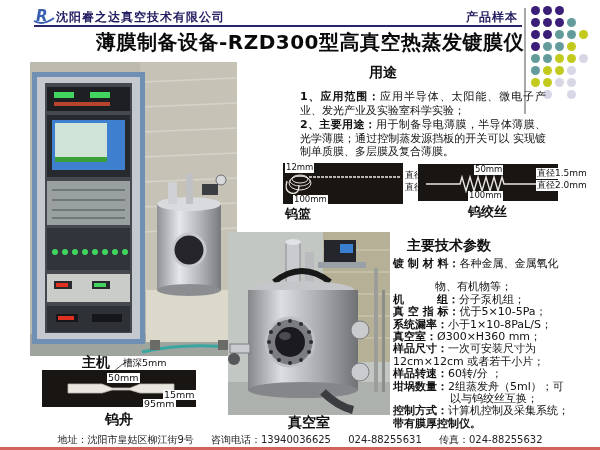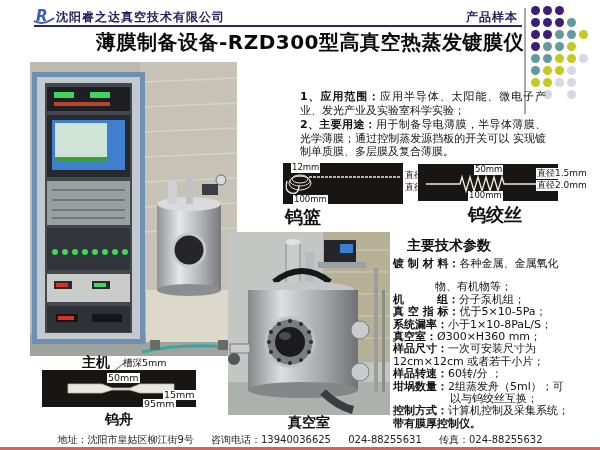--- a/index.html
+++ b/index.html
@@ -22,21 +22,21 @@
   .cap-chamber{position:absolute;left:228px;top:414px;width:162px;text-align:center;font-size:14px;font-weight:bold;}
   
   .usage-title{position:absolute;left:283px;top:64px;width:200px;text-align:center;font-size:14px;font-weight:bold;}
   .usage-text{position:absolute;left:284px;top:90px;width:262px;font-size:11px;line-height:13.6px;text-align:justify;}
   .usage-text p{margin:0 0 1px 16px;}
   .usage-text b{font-weight:bold;}
   
   .blackbox{position:absolute;background:#181512;}
   .wlabel{position:absolute;background:#fff;color:#111;font-size:8.5px;line-height:9.5px;padding:0 1px;white-space:nowrap;}
   .dlabel{position:absolute;color:#111;font-size:9px;line-height:11px;background:#fff;padding:0 1px;white-space:nowrap;}
-  .fig-cap{position:absolute;font-size:18px;font-weight:bold;}
+  .fig-cap{position:absolute;font-size:13px;font-weight:bold;}
   
   .specs-title{position:absolute;left:407px;top:237px;width:120px;text-align:left;font-size:14px;font-weight:bold;}
   .specs{position:absolute;left:393px;top:258px;width:178px;font-size:11px;line-height:12.4px;}
   .spec-line{white-space:nowrap;}
   .spec-line b{font-weight:bold;}
   .ind1{padding-left:42px;margin-top:11px;}
   .ind2{padding-left:57px;}
   
   .footer{position:absolute;left:0;top:433px;width:600px;text-align:center;font-size:10px;color:#222;}
   .footer span{margin:0 7px;white-space:nowrap;}
@@ -159,35 +159,36 @@
     <ellipse cx="159" cy="142" rx="32" ry="7" fill="#d8dadd"></ellipse>
     <ellipse cx="159" cy="228" rx="32" ry="6" fill="#8b8d90"></ellipse>
     <circle cx="159" cy="188" r="16" fill="#26262a" stroke="#c6c8cc" stroke-width="3"></circle>
     <rect x="138" y="120" width="9" height="22" fill="#cfd1d4"></rect>
     <rect x="156" y="112" width="7" height="30" fill="#bfc1c4"></rect>
     <rect x="172" y="122" width="16" height="11" fill="#3a3d42"></rect>
     <circle cx="191" cy="118" r="5" fill="#d8dadd" stroke="#6a6c70"></circle>
   </svg>
   <div class="cap-main">主机</div>
 
+  <div class="usage-title">用途</div>
   <div class="usage-text">
     <p><b>1、应用范围：</b><span>应用半导体、太阳能、微电子产业、发光产业及实验室科学实验；</span></p>
     <p><b>2、主要用途：</b><span>用于制备导电薄膜，半导体薄膜、光学薄膜；通过控制蒸发源挡板的开关可以 实现镀制单质膜、多层膜及复合薄膜。</span></p>
   </div>
 
   <div class="blackbox" style="left:283px;top:163px;width:120px;height:41px;">
     <svg width="120" height="41" style="position:absolute;left:0;top:0;">
       <path d="M4 18 q-3 10 4 12 q8 2 8 -8" stroke="#e8e6de" stroke-width="1.4" fill="none"></path>
       <ellipse cx="17" cy="20" rx="11" ry="7" fill="none" stroke="#e8e6de" stroke-width="1"></ellipse>
       <ellipse cx="17" cy="18" rx="10" ry="5" fill="none" stroke="#cfcdc5" stroke-width="1"></ellipse>
       <ellipse cx="17" cy="16" rx="8" ry="4" fill="none" stroke="#e8e6de" stroke-width="1"></ellipse>
       <line x1="26" y1="14" x2="117" y2="14" stroke="#e8e6de" stroke-width="1.4" stroke-dasharray="3 1"></line>
     </svg>
   </div>
-  <div class="wlabel" style="left:291px;top:163px;">12mm</div>
+  <div class="wlabel" style="left:285px;top:163px;">12mm</div>
   <div class="wlabel" style="left:293px;top:195px;">100mm</div>
   <div class="dlabel" style="left:404px;top:170px;">直径1.5mm</div>
   <div class="dlabel" style="left:404px;top:182px;">直径2.0mm</div>
   <div class="fig-cap" style="left:285px;top:205px;">钨篮</div>
 
   <div class="blackbox" style="left:418px;top:164px;width:140px;height:37px;">
     <svg width="140" height="37" style="position:absolute;left:0;top:0;">
       <path d="M8 20 H42 L44 13 L48 27 L52 13 L56 27 L60 13 L64 27 L68 13 L72 27 L76 13 L80 27 L84 13 L86 20 H132" stroke="#e8e6de" stroke-width="1.4" fill="none"></path>
     </svg>
   </div>

